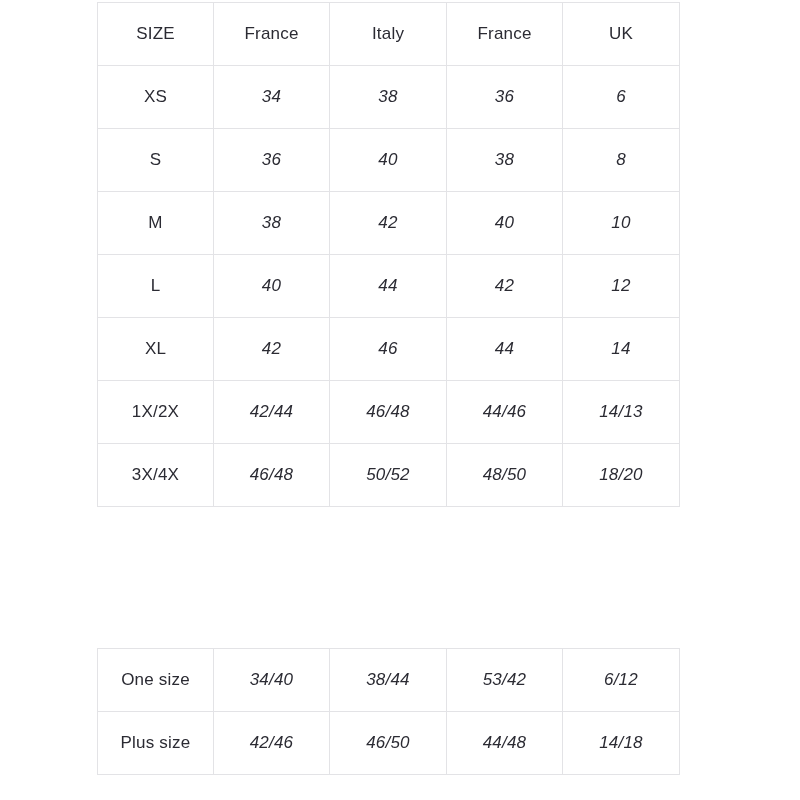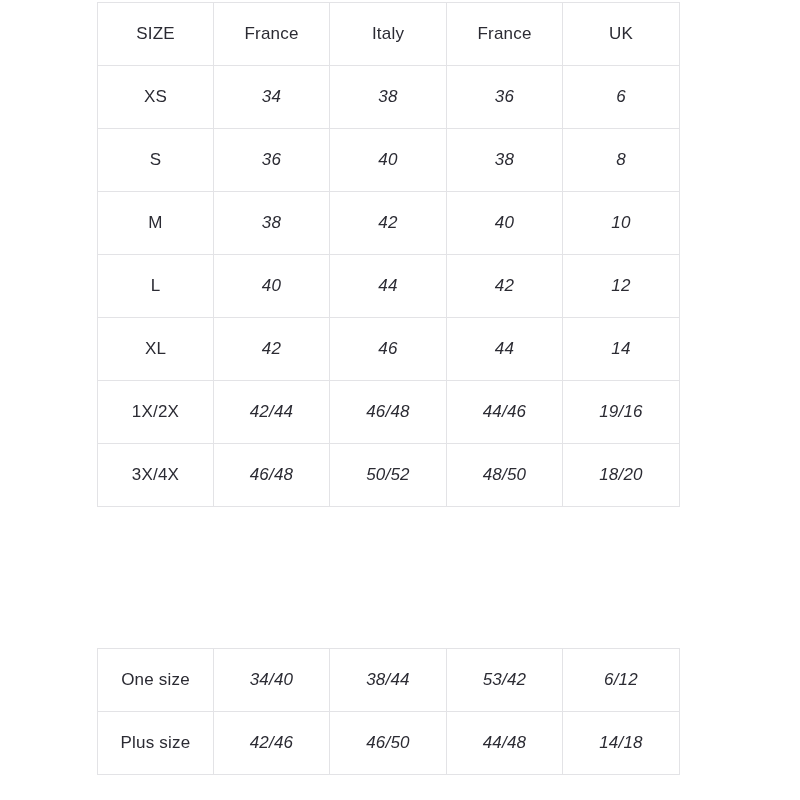--- a/index.html
+++ b/index.html
@@ -125,21 +125,21 @@
           <td class="val-cell">42</td>
           <td class="val-cell">46</td>
           <td class="val-cell">44</td>
           <td class="val-cell">14</td>
         </tr>
         <tr>
           <td class="row-label">1X/2X</td>
           <td class="val-cell">42/44</td>
           <td class="val-cell">46/48</td>
           <td class="val-cell">44/46</td>
-          <td class="val-cell">19/16</td>
+          <td class="val-cell">14/13</td>
         </tr>
         <tr>
           <td class="row-label">3X/4X</td>
           <td class="val-cell">46/48</td>
           <td class="val-cell">50/52</td>
           <td class="val-cell">48/50</td>
           <td class="val-cell">18/20</td>
         </tr>
       </tbody>
     </table>

